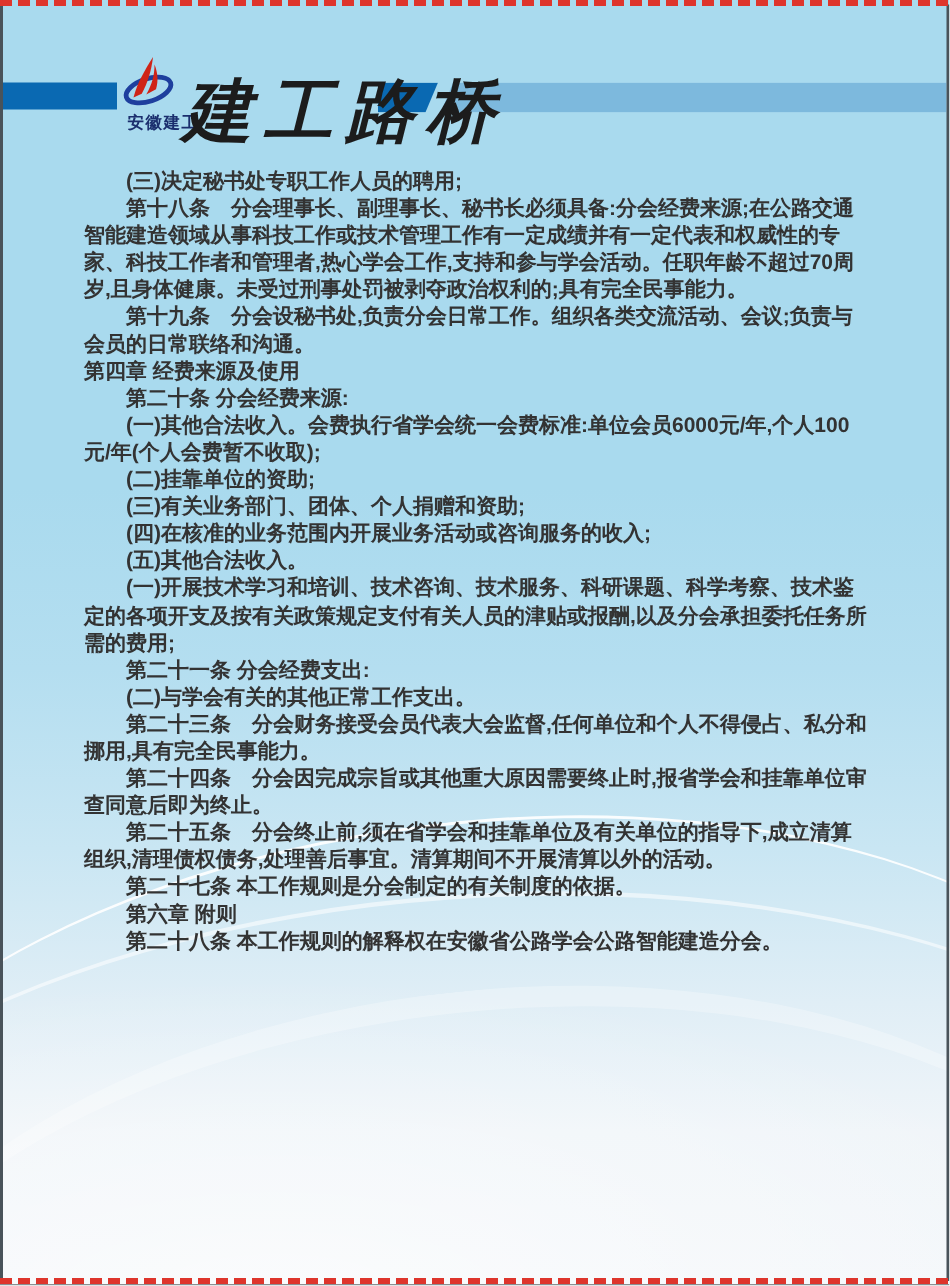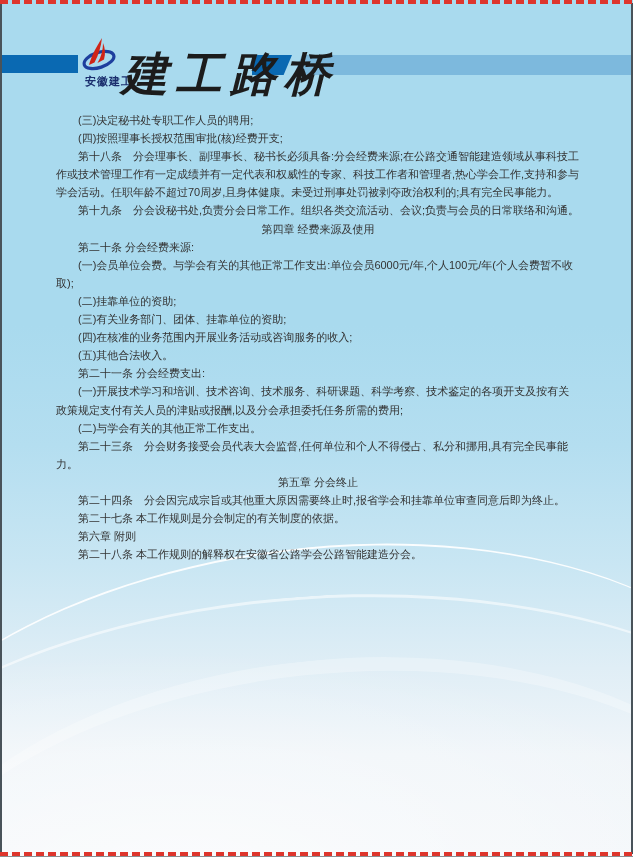--- a/index.html
+++ b/index.html
@@ -42,23 +42,23 @@
   .brand-title { position:absolute; left:122px; top:44px; z-index:6;
     font-family:Liberation Mono, monospace; font-style:italic; font-weight:bold;
     font-size:46px; color:#1c1c1c; letter-spacing:8px; white-space:nowrap; }
   .bar-slant { position:absolute; left:252px; top:55px; width:40px; height:20px; background:#0a69b2; z-index:5;
     clip-path:polygon(0 0, 100% 0, 79% 100%, 0 100%); }
   .bar-long { position:absolute; left:292px; top:55px; right:2px; height:20px; background:#7db9dd; z-index:4;
     clip-path:polygon(10px 0, 100% 0, 100% 100%, 2px 100%); }
 
   
   .doc { position:absolute; left:56px; top:111px; width:524px; z-index:10;
-    font-size:11px; line-height:18.1px; font-weight:400; color:#333; }
+    font-size:14px; line-height:18.1px; font-weight:700; color:#333; }
   .para { margin:0; text-indent:2em; }
-  .chapter-center { text-indent:0; text-align:center; }
+  .chapter-center { text-indent:0; text-align:left; }
 </style>
 </head>
 <body>
 
 <div class="page">
 
   <div class="dash-top"></div>
   <div class="dash-bottom"></div>
   <div class="edge-left"></div>
   <div class="edge-right"></div>
@@ -77,34 +77,33 @@
   </svg>
   <div class="logo-caption">安徽建工</div>
 
   <div class="brand-title">建工路桥</div>
 
   <div class="bar-slant"></div>
   <div class="bar-long"></div>
 
   <div class="doc">
       <div class="para item">(三)决定秘书处专职工作人员的聘用;</div>
-      <div class="para item">(四)按照理事长授权范围审批(核)经费开支;</div>
       <div class="para article">第十八条　分会理事长、副理事长、秘书长必须具备:分会经费来源;在公路交通智能建造领域从事科技工作或技术管理工作有一定成绩并有一定代表和权威性的专家、科技工作者和管理者,热心学会工作,支持和参与学会活动。任职年龄不超过70周岁,且身体健康。未受过刑事处罚被剥夺政治权利的;具有完全民事能力。</div>
       <div class="para article">第十九条　分会设秘书处,负责分会日常工作。组织各类交流活动、会议;负责与会员的日常联络和沟通。</div>
       <div class="para chapter-center">第四章 经费来源及使用</div>
       <div class="para article">第二十条 分会经费来源:</div>
-      <div class="para item">(一)会员单位会费。与学会有关的其他正常工作支出:单位会员6000元/年,个人100元/年(个人会费暂不收取);</div>
+      <div class="para item">(一)其他合法收入。会费执行省学会统一会费标准:单位会员6000元/年,个人100元/年(个人会费暂不收取);</div>
       <div class="para item">(二)挂靠单位的资助;</div>
-      <div class="para item">(三)有关业务部门、团体、挂靠单位的资助;</div>
+      <div class="para item">(三)有关业务部门、团体、个人捐赠和资助;</div>
       <div class="para item">(四)在核准的业务范围内开展业务活动或咨询服务的收入;</div>
       <div class="para item">(五)其他合法收入。</div>
+      <div class="para item">(一)开展技术学习和培训、技术咨询、技术服务、科研课题、科学考察、技术鉴定的各项开支及按有关政策规定支付有关人员的津贴或报酬,以及分会承担委托任务所需的费用;</div>
       <div class="para article">第二十一条 分会经费支出:</div>
-      <div class="para item">(一)开展技术学习和培训、技术咨询、技术服务、科研课题、科学考察、技术鉴定的各项开支及按有关政策规定支付有关人员的津贴或报酬,以及分会承担委托任务所需的费用;</div>
       <div class="para item">(二)与学会有关的其他正常工作支出。</div>
       <div class="para article">第二十三条　分会财务接受会员代表大会监督,任何单位和个人不得侵占、私分和挪用,具有完全民事能力。</div>
-      <div class="para chapter-center">第五章 分会终止</div>
       <div class="para article">第二十四条　分会因完成宗旨或其他重大原因需要终止时,报省学会和挂靠单位审查同意后即为终止。</div>
+      <div class="para article">第二十五条　分会终止前,须在省学会和挂靠单位及有关单位的指导下,成立清算组织,清理债权债务,处理善后事宜。清算期间不开展清算以外的活动。</div>
       <div class="para article">第二十七条 本工作规则是分会制定的有关制度的依据。</div>
       <div class="para chapter-left">第六章 附则</div>
       <div class="para article">第二十八条 本工作规则的解释权在安徽省公路学会公路智能建造分会。</div>
     </div>
 
 </div>
 
 </body></html>

